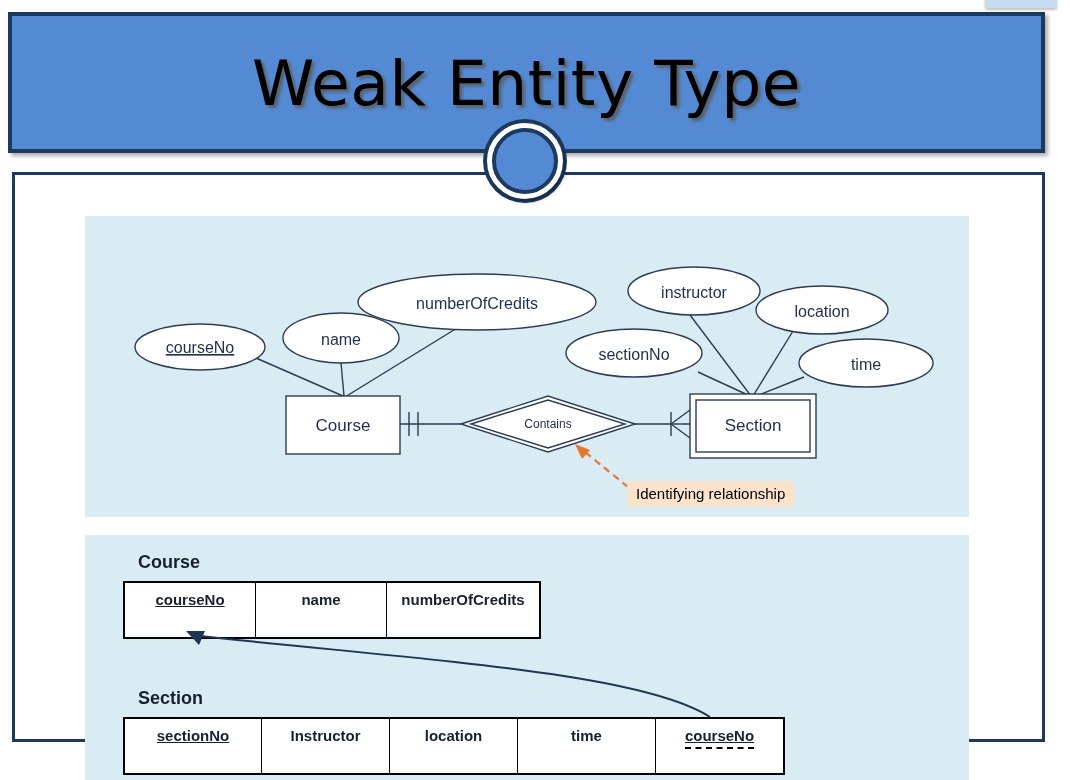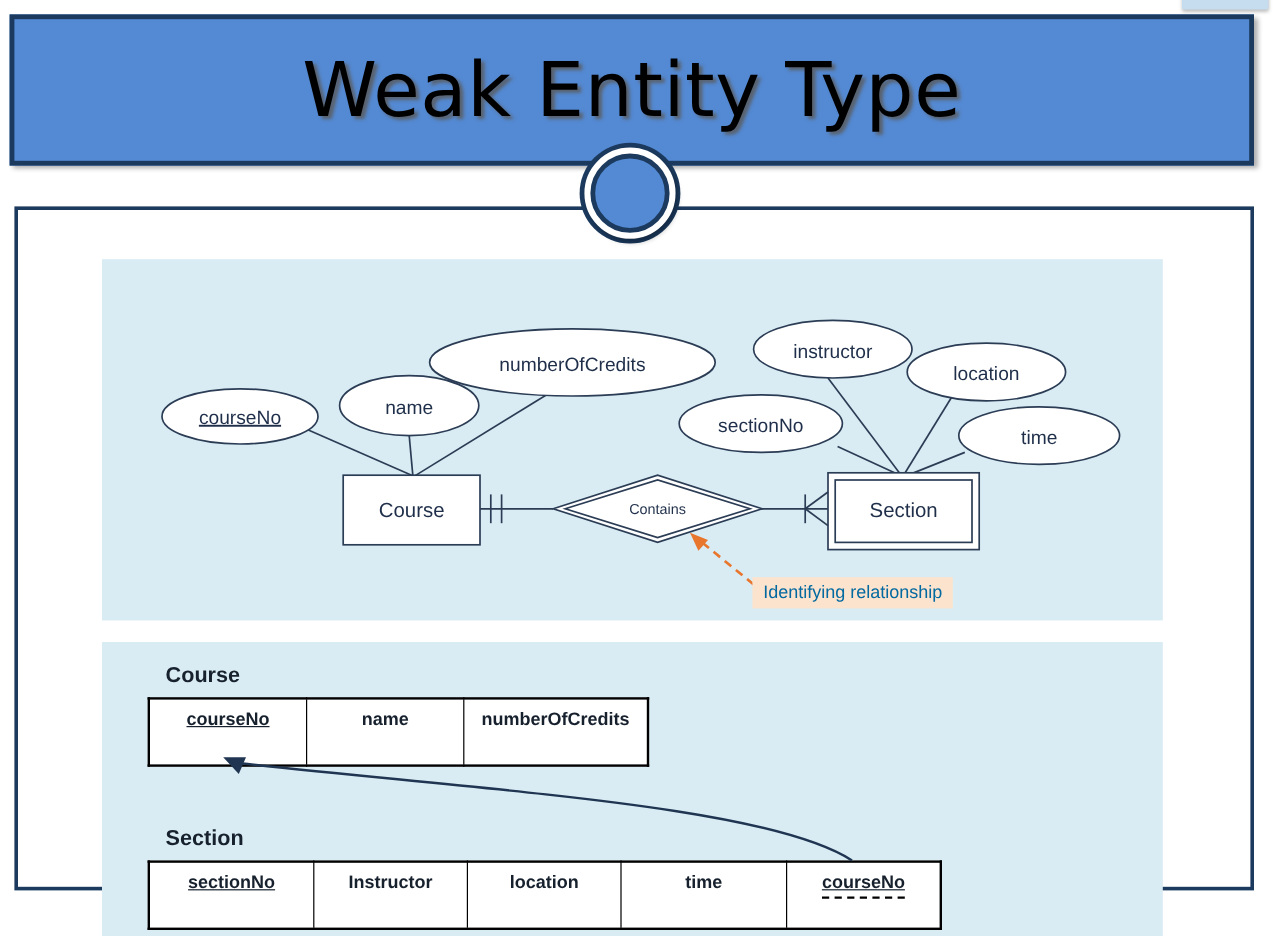--- a/index.html
+++ b/index.html
@@ -31,21 +31,21 @@
     border-radius: 2px;
     box-shadow: 0 2px 3px rgba(0,0,0,0.25);
   }
 
   
   .title-banner {
     position: absolute;
     left: 8px;
     top: 12px;
     width: 1037px;
-    height: 126px;
+    height: 141px;
     background: #548ad4;
     border: 4px solid #1b3a5e;
     box-sizing: border-box;
     box-shadow: 3px 3px 4px rgba(0,0,0,0.32);
   }
   .title-text {
     position: absolute;
     left: 0;
     right: 0;
     top: 50%;
@@ -131,21 +131,21 @@
 
   
   .callout {
     position: absolute;
     left: 627px;
     top: 481px;
     background: #fce3cd;
     padding: 4px 9px 5px 9px;
     font-family: "Liberation Sans", sans-serif;
     font-size: 15px;
-    color: #0369a1;
+    color: #000000;
     white-space: nowrap;
   }
 
   
   .rel-title {
     position: absolute;
     font-family: "Liberation Sans", sans-serif;
     font-size: 18px;
     font-weight: bold;
     color: #17212e;

